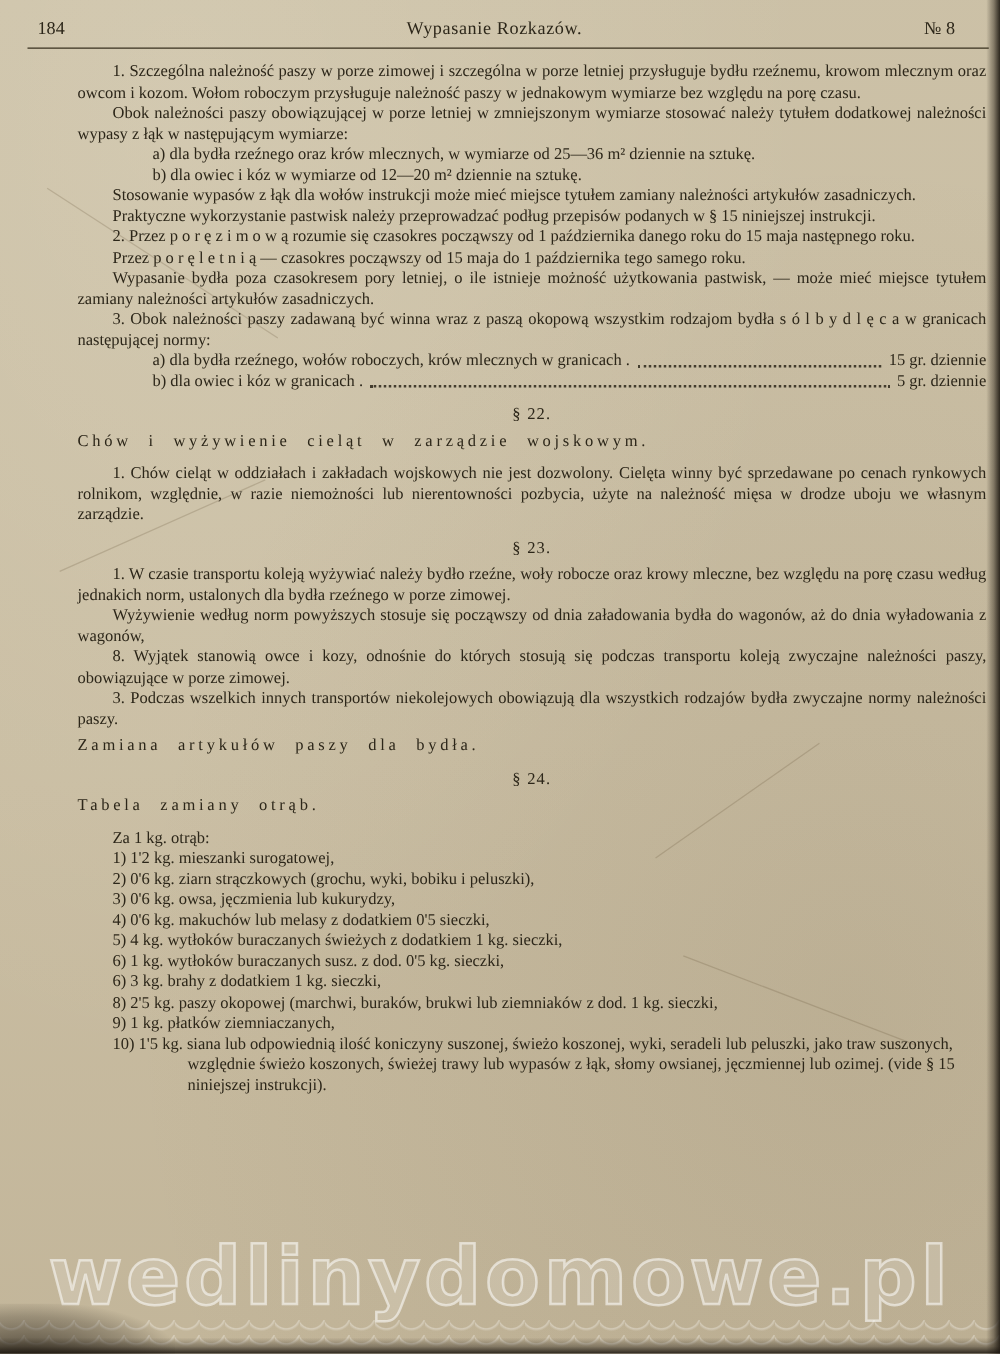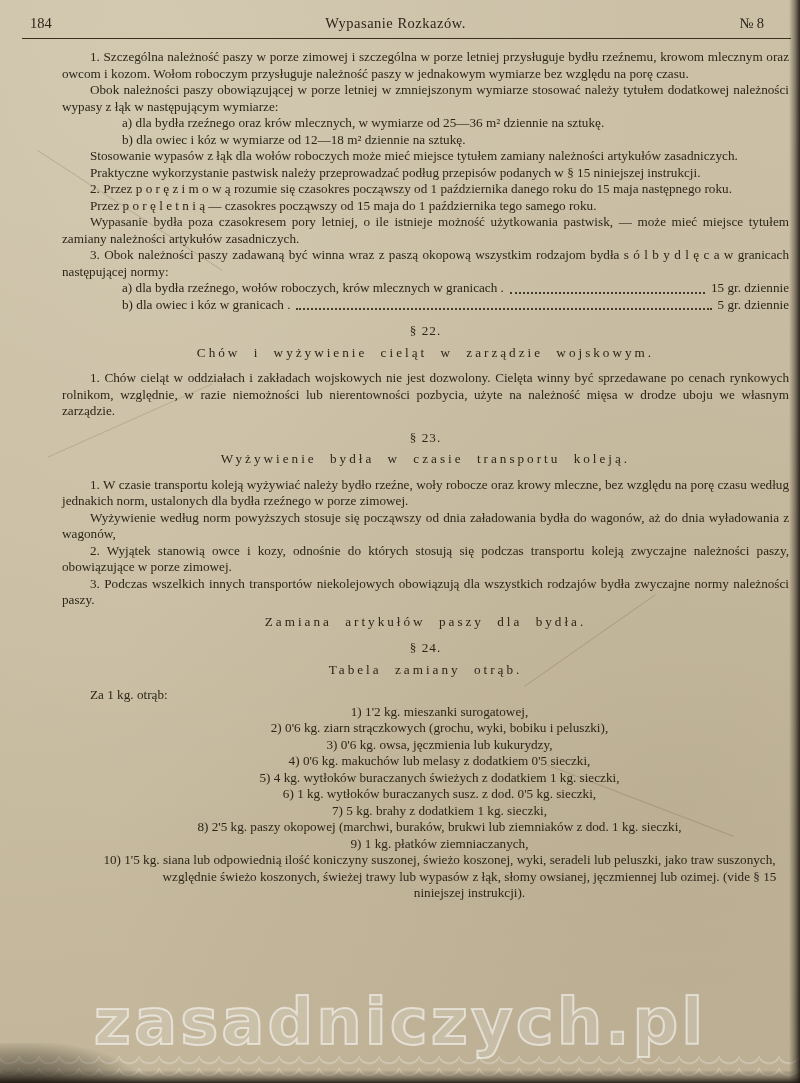--- a/index.html
+++ b/index.html
@@ -51,22 +51,22 @@
     font-size:13.2px; line-height:16.5px; text-align:justify;margin-left:34px;
   }
   .ln { margin:0; }
   .para   { text-indent:28px; }
   .item   { padding-left:60px; text-align:left; }
   .lead-in{ text-indent:28px; text-align:left;font-family:Liberation Serif, serif; }
   .leader { display:flex; align-items:baseline; padding-left:60px; text-align:right; }
   .leader .dots { flex:1 1 auto; margin:0 6px 3px; border-bottom:2px dotted rgba(44,38,25,0.85); align-self:flex-end; }
   .leader .val { white-space:nowrap; }
   .section { text-align:center; text-indent:0; margin:10px 0 5px; letter-spacing:1px; }
-  .heading { text-align:center; text-indent:0; margin:5px 0 9px; letter-spacing:3px; word-spacing:7px; }
-  .list { padding-left:88px; text-indent:-60px; text-align:center; }
+  .heading { text-indent:0; margin:5px 0 9px; letter-spacing:3px; word-spacing:7px; }
+  .list { padding-left:88px; text-indent:-60px; text-align:left; }
 
   .watermark {
     position:absolute; left:0; right:0; bottom:24px; z-index:5;
     text-align:center; white-space:nowrap;
     font-family:"DejaVu Sans", sans-serif;
     font-weight:bold; font-size:64px; letter-spacing:3px;
     color:rgba(255,255,255,0.16);
     -webkit-text-stroke:2px rgba(255,255,255,0.55);
   }
   .squiggle {
@@ -91,62 +91,61 @@
     <span class="pageno">184</span>
     <span class="title">Wypasanie Rozkazów.</span>
     <span class="issue">№ 8</span>
   </div>
   <div class="header-rule"></div>
 
   <div class="content">
       <div class="ln para">1. Szczególna należność paszy w porze zimowej i szczególna w porze letniej przysługuje bydłu rzeźnemu, krowom mlecznym oraz owcom i kozom. Wołom roboczym przysługuje należność paszy w jednakowym wymiarze bez względu na porę czasu.</div>
       <div class="ln para">Obok należności paszy obowiązującej w porze letniej w zmniejszonym wymiarze stosować należy tytułem dodatkowej należności wypasy z łąk w następującym wymiarze:</div>
       <div class="ln item">a) dla bydła rzeźnego oraz krów mlecznych, w wymiarze od 25—36 m² dziennie na sztukę.</div>
-      <div class="ln item">b) dla owiec i kóz w wymiarze od 12—18 m² dziennie na sztukę.</div>
-      <div class="ln para">Stosowanie wypasów z łąk dla wołów roboczych może mieć miejsce tytułem zamiany należności artykułów zasadniczych.</div>
+      <div class="ln item">b) dla owiec i kóz w wymiarze od 12—20 m² dziennie na sztukę.</div>
+      <div class="ln para">Stosowanie wypasów z łąk dla wołów instrukcji może mieć miejsce tytułem zamiany należności artykułów zasadniczych.</div>
       <div class="ln para">Praktyczne wykorzystanie pastwisk należy przeprowadzać podług przepisów podanych w § 15 niniejszej instrukcji.</div>
       <div class="ln para">2. Przez p o r ę  z i m o w ą  rozumie się czasokres począwszy od 1 października danego roku do 15 maja następnego roku.</div>
       <div class="ln para">Przez p o r ę  l e t n i ą — czasokres począwszy od 15 maja do 1 października tego samego roku.</div>
       <div class="ln para">Wypasanie bydła poza czasokresem pory letniej, o ile istnieje możność użytkowania pastwisk, — może mieć miejsce tytułem zamiany należności artykułów zasadniczych.</div>
       <div class="ln para">3. Obok należności paszy zadawaną być winna wraz z paszą okopową wszystkim rodzajom bydła s ó l  b y d l ę c a  w granicach następującej normy:</div>
       <div class="ln leader">
         <span>a) dla bydła rzeźnego, wołów roboczych, krów mlecznych w granicach .</span>
         <span class="dots"></span>
         <span class="val">15 gr. dziennie</span>
       </div>
       <div class="ln leader">
         <span>b) dla owiec i kóz w granicach .</span>
         <span class="dots"></span>
         <span class="val">5 gr. dziennie</span>
       </div>
       <div class="ln section">§ 22.</div>
       <div class="ln heading">Chów i wyżywienie cieląt w zarządzie wojskowym.</div>
       <div class="ln para">1. Chów cieląt w oddziałach i zakładach wojskowych nie jest dozwolony. Cielęta winny być sprzedawane po cenach rynkowych rolnikom, względnie, w razie niemożności lub nierentowności pozbycia, użyte na należność mięsa w drodze uboju we własnym zarządzie.</div>
       <div class="ln section">§ 23.</div>
-      <div class="ln heading">Wyżywienie bydła w czasie transportu koleją.</div>
       <div class="ln para">1. W czasie transportu koleją wyżywiać należy bydło rzeźne, woły robocze oraz krowy mleczne, bez względu na porę czasu według jednakich norm, ustalonych dla bydła rzeźnego w porze zimowej.</div>
       <div class="ln para">Wyżywienie według norm powyższych stosuje się począwszy od dnia załadowania bydła do wagonów, aż do dnia wyładowania z wagonów,</div>
-      <div class="ln para">2. Wyjątek stanowią owce i kozy, odnośnie do których stosują się podczas transportu koleją zwyczajne należności paszy, obowiązujące w porze zimowej.</div>
+      <div class="ln para">8. Wyjątek stanowią owce i kozy, odnośnie do których stosują się podczas transportu koleją zwyczajne należności paszy, obowiązujące w porze zimowej.</div>
       <div class="ln para">3. Podczas wszelkich innych transportów niekolejowych obowiązują dla wszystkich rodzajów bydła zwyczajne normy należności paszy.</div>
       <div class="ln heading">Zamiana artykułów paszy dla bydła.</div>
       <div class="ln section">§ 24.</div>
       <div class="ln heading">Tabela zamiany otrąb.</div>
       <div class="ln lead-in">Za 1 kg. otrąb:</div>
       <div class="ln list">1) 1'2 kg. mieszanki surogatowej,</div>
       <div class="ln list">2) 0'6 kg. ziarn strączkowych (grochu, wyki, bobiku i peluszki),</div>
       <div class="ln list">3) 0'6 kg. owsa, jęczmienia lub kukurydzy,</div>
       <div class="ln list">4) 0'6 kg. makuchów lub melasy z dodatkiem 0'5 sieczki,</div>
       <div class="ln list">5) 4 kg. wytłoków buraczanych świeżych z dodatkiem 1 kg. sieczki,</div>
       <div class="ln list">6) 1 kg. wytłoków buraczanych susz. z dod. 0'5 kg. sieczki,</div>
-      <div class="ln list">7) 5 kg. brahy z dodatkiem 1 kg. sieczki,</div>
+      <div class="ln list">6) 3 kg. brahy z dodatkiem 1 kg. sieczki,</div>
       <div class="ln list">8) 2'5 kg. paszy okopowej (marchwi, buraków, brukwi lub ziemniaków z dod. 1 kg. sieczki,</div>
       <div class="ln list">9) 1 kg. płatków ziemniaczanych,</div>
       <div class="ln list">10) 1'5 kg. siana lub odpowiednią ilość koniczyny suszonej, świeżo koszonej, wyki, seradeli lub peluszki, jako traw suszonych, względnie świeżo koszonych, świeżej trawy lub wypasów z łąk, słomy owsianej, jęczmiennej lub ozimej. (vide § 15 niniejszej instrukcji).</div>
     </div>
 
-  <div class="watermark">zasadniczych.pl</div>
+  <div class="watermark">wedlinydomowe.pl</div>
   <div class="squiggle s1"></div>
   <div class="squiggle s2"></div>
 
   <div class="edge-right"></div>
   <div class="edge-bottom"></div>
   <div class="corner-blotch"></div>
 </div>
 
 </body></html>

